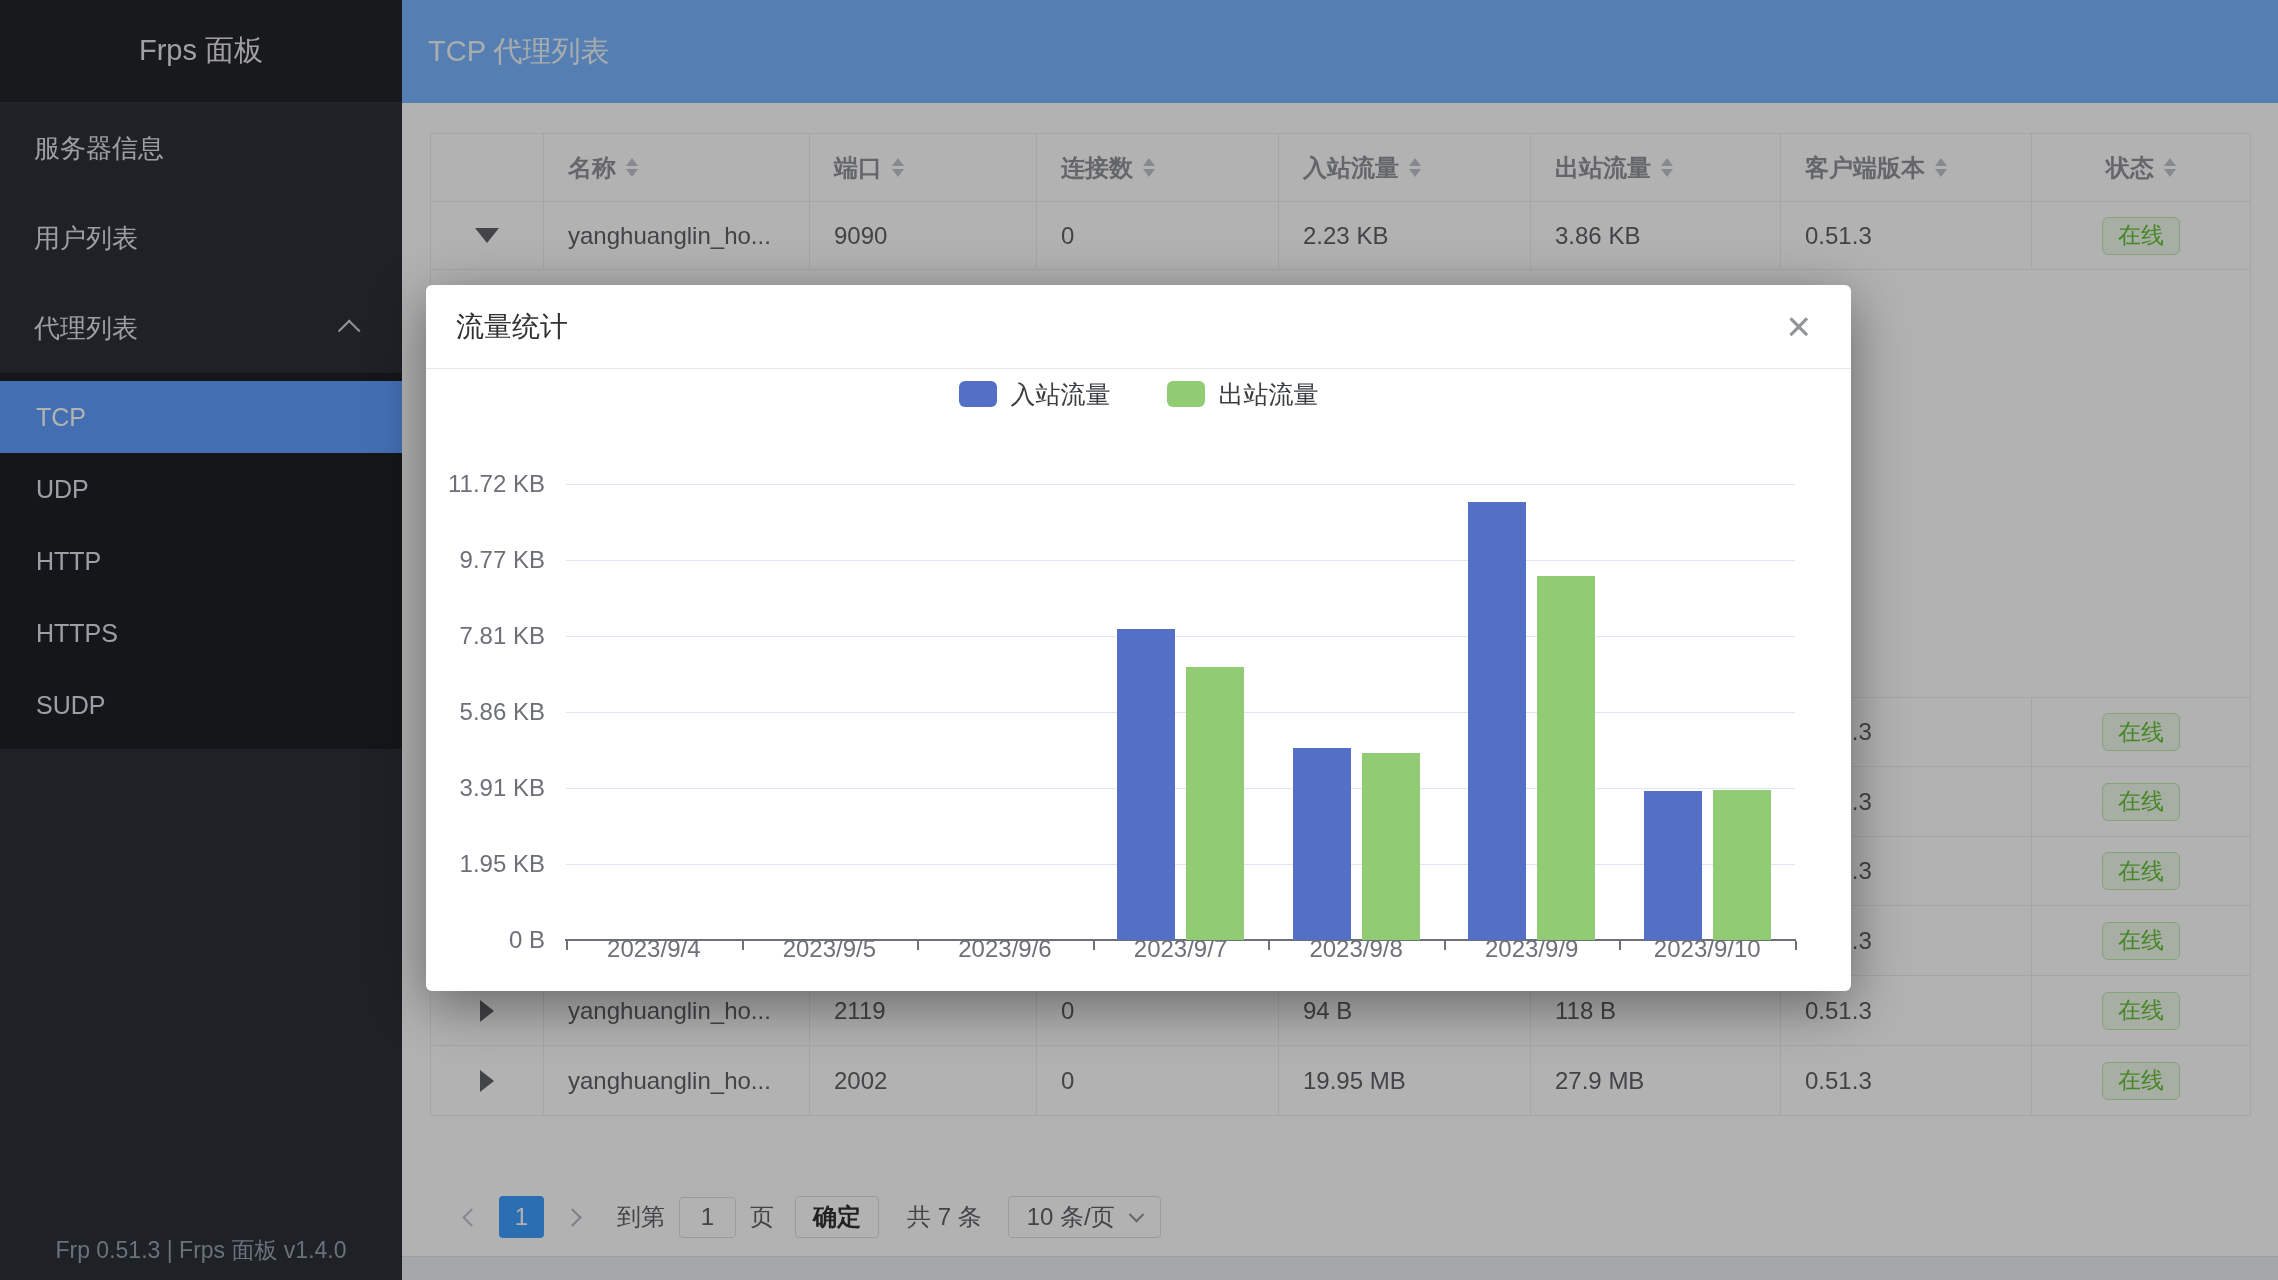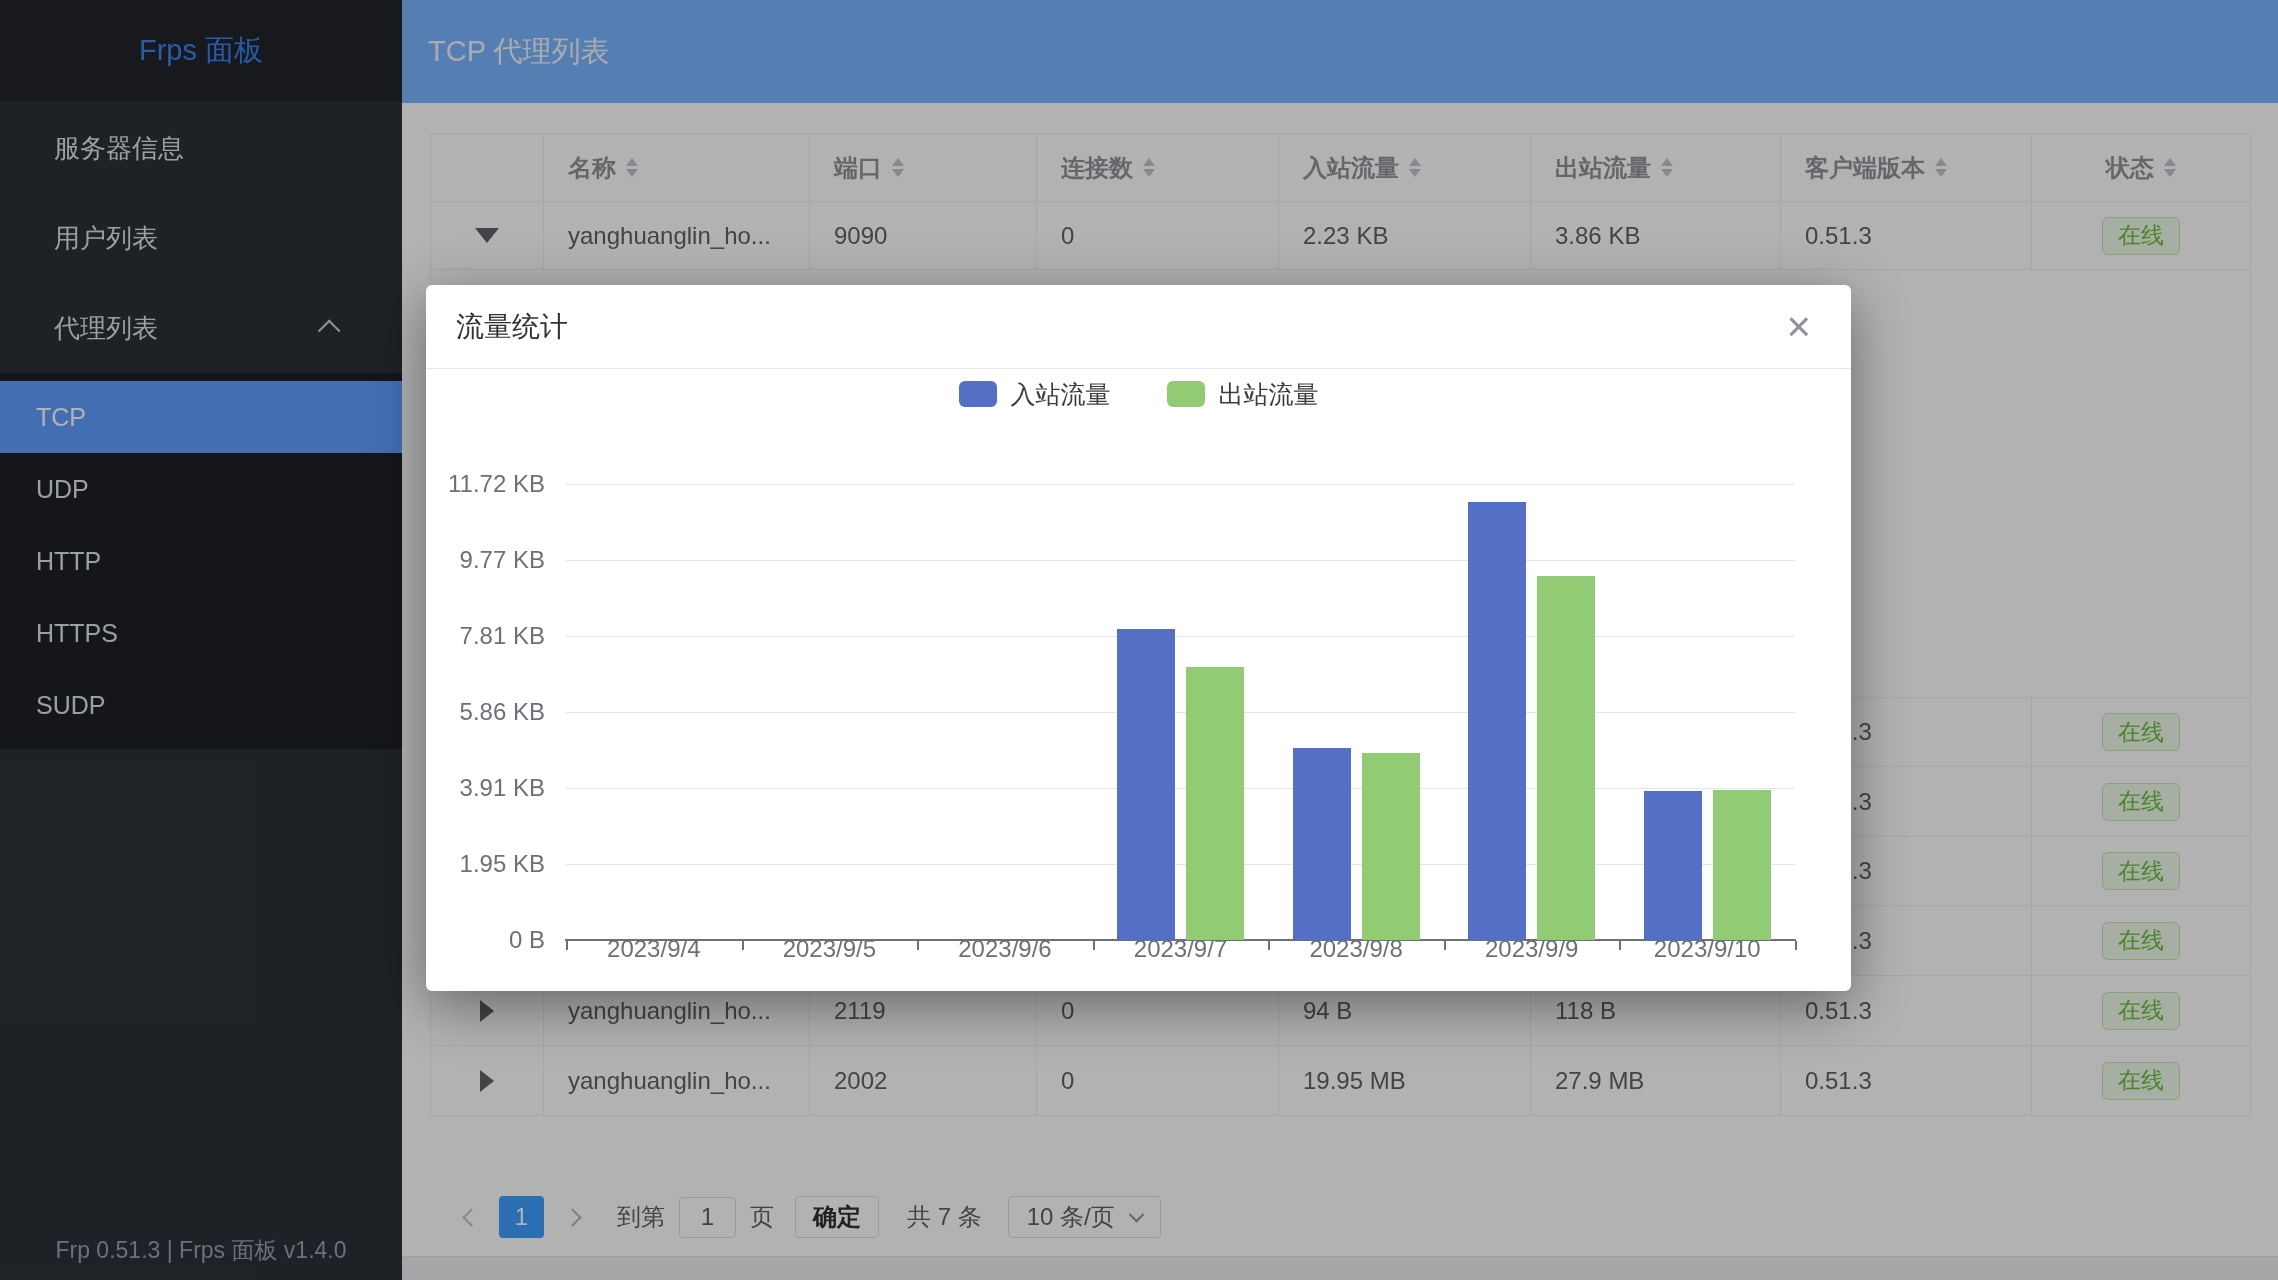--- a/index.html
+++ b/index.html
@@ -2,22 +2,22 @@
 <html><head>
 <meta charset="utf-8">
 <style>
   * { margin:0; padding:0; box-sizing:border-box; }
   html,body { width:2278px; height:1280px; overflow:hidden; }
   body { font-family:"Liberation Sans","DejaVu Sans",sans-serif; background:#f0f2f5; position:relative; }
 
   
   .sidebar { position:absolute; left:0; top:0; width:402px; height:1280px; background:#2c3036; z-index:1; }
   .side-header { height:103px; background:#212429; display:flex; align-items:center; justify-content:center;
-                 font-size:29px; color:#3b82f6; border-bottom:1px solid #33373d; }
-  .menu-item { height:90px; display:flex; align-items:center; padding:0 54px;
+                 font-size:29px; color:#e5e5e5; border-bottom:1px solid #33373d; }
+  .menu-item { height:90px; display:flex; align-items:center; padding:0 34px;
                font-size:26px; color:#dfe3e8; cursor:pointer; }
   .menu-item .grow { flex:1; }
   .chev-up { width:16px; height:16px; border-left:2px solid #cfd4da; border-top:2px solid #cfd4da;
              transform:rotate(45deg) translateY(4px); margin-right:8px; }
   .submenu { background:#1d2025; padding:8px 0; }
   .sub-item { height:72px; display:flex; align-items:center; padding:0 36px; font-size:25px; color:#dfe3e8; cursor:pointer; }
   .sub-item.active { background:#61a0ff; color:#ffffff; }
   .side-footer { position:absolute; bottom:14px; left:0; width:100%; text-align:center;
                  font-size:23px; color:#9aa3af; }
 

